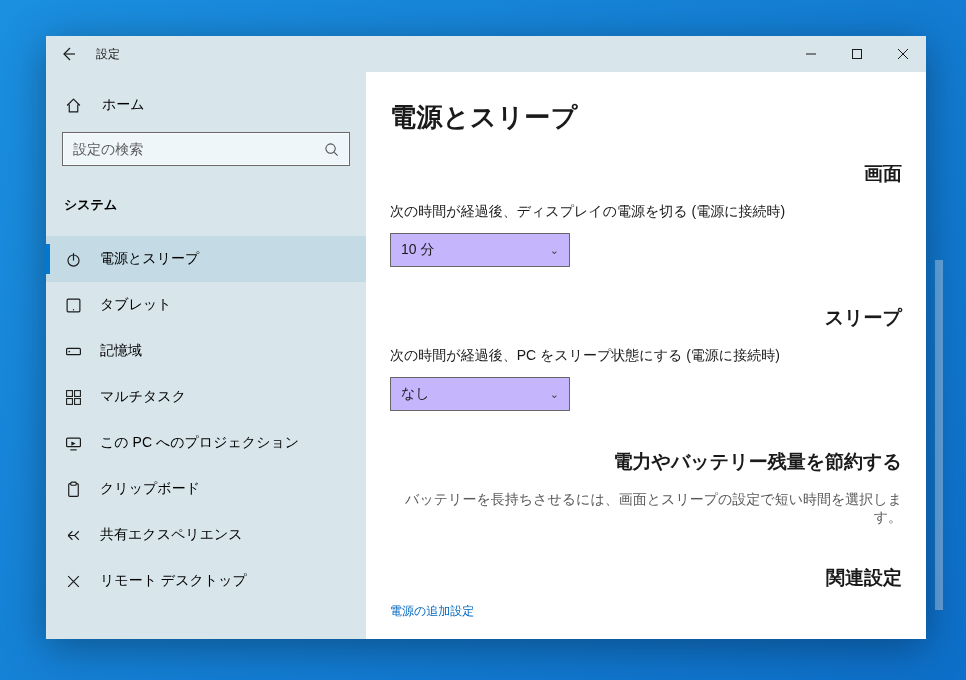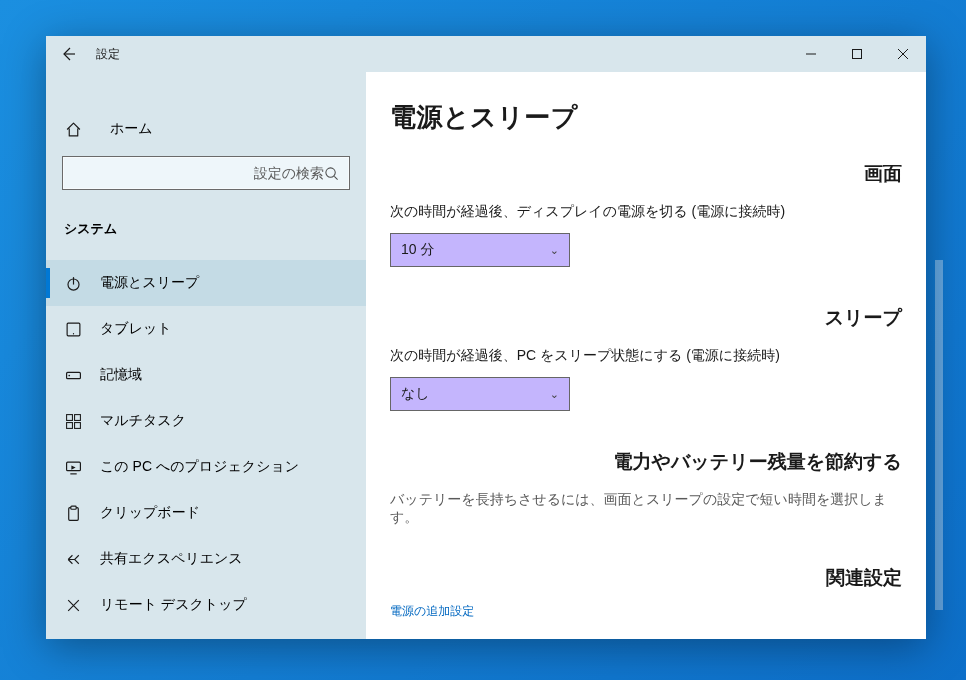--- a/index.html
+++ b/index.html
@@ -70,44 +70,42 @@
   }
   .sidebar {
     width: 320px;
     background: #d8e6ec;
     padding: 18px 16px 0 16px;
     overflow-y: auto;
   }
   .home-row {
     display: flex;
     align-items: center;
-    gap: 28px;
+    gap: 20px;
     padding: 6px 0 18px 2px;
     cursor: pointer;
-    margin-top: 24px;
   }
   .home-row span.label { font-size: 14px; }
   .search-box {
     display: flex;
     align-items: center;
     border: 1px solid #6a6a6a;
     background: #eef6fa;
     height: 34px;
     padding: 0 10px;
     margin-bottom: 24px;
     box-shadow: inset 0 0 0 1px rgba(255,255,255,0.5);
   }
   .search-box input {
     flex: 1;
     border: none;
     background: transparent;
     font-size: 14px;
     outline: none;
     color: #333;
-    text-align: right;
   }
   .search-box input::placeholder { color: #5a5a5a; }
   .category-label {
     font-size: 13px;
     font-weight: 600;
     padding: 6px 2px 22px 2px;
   }
   .nav-list { list-style: none; margin-left: -16px; margin-right: -16px;}
   .nav-item {
     display: flex;
@@ -165,20 +163,21 @@
     justify-content: space-between;
     cursor: pointer;
     margin-bottom: 38px;
     background: #c4b5fd;
   }
   .combo .chev { font-size: 11px; color: #444; }
   .subtext {
     font-size: 14px;
     color: #5a5a5a;
     margin-bottom: 38px;
+    text-align: right;
   }
   .link {
     font-size: 12px;
     color: #0067c0;
     cursor: pointer;
   }
   svg { display: block; }
 </style>
 </head>
 <body>

